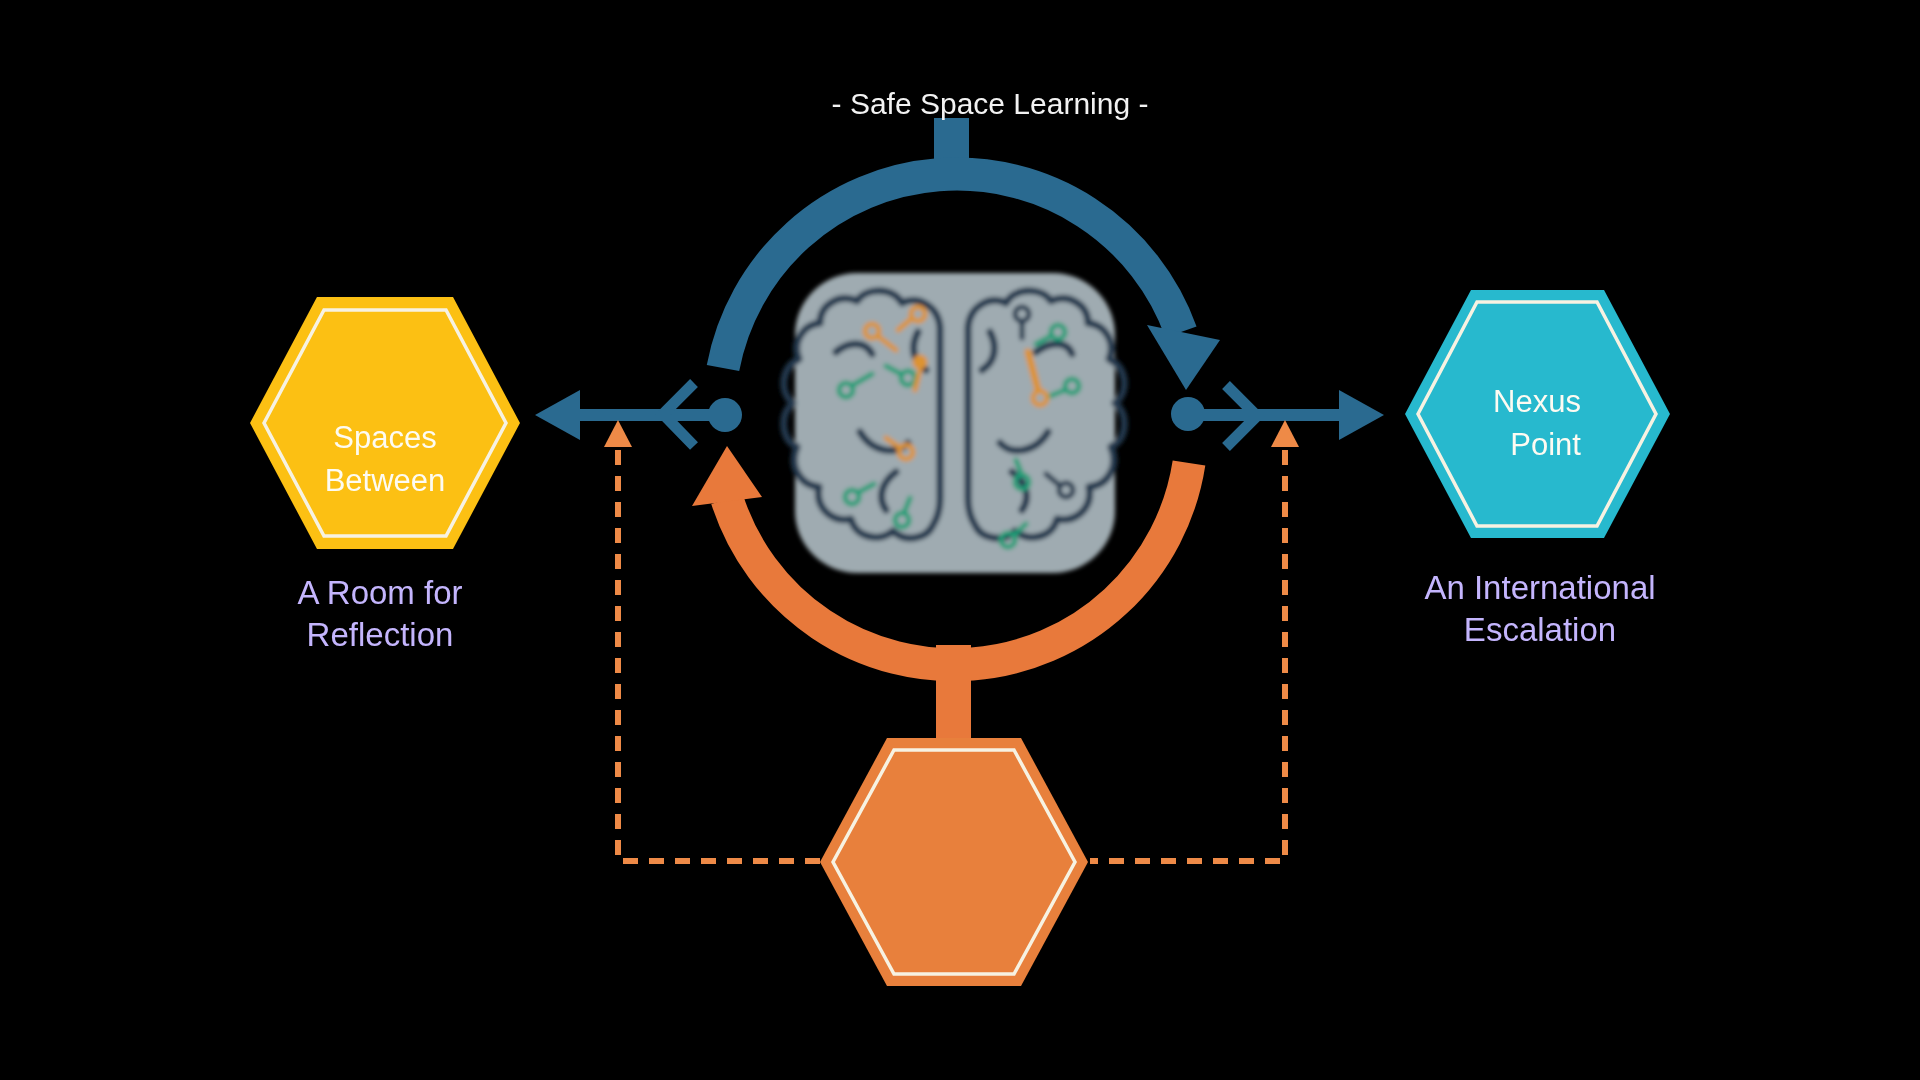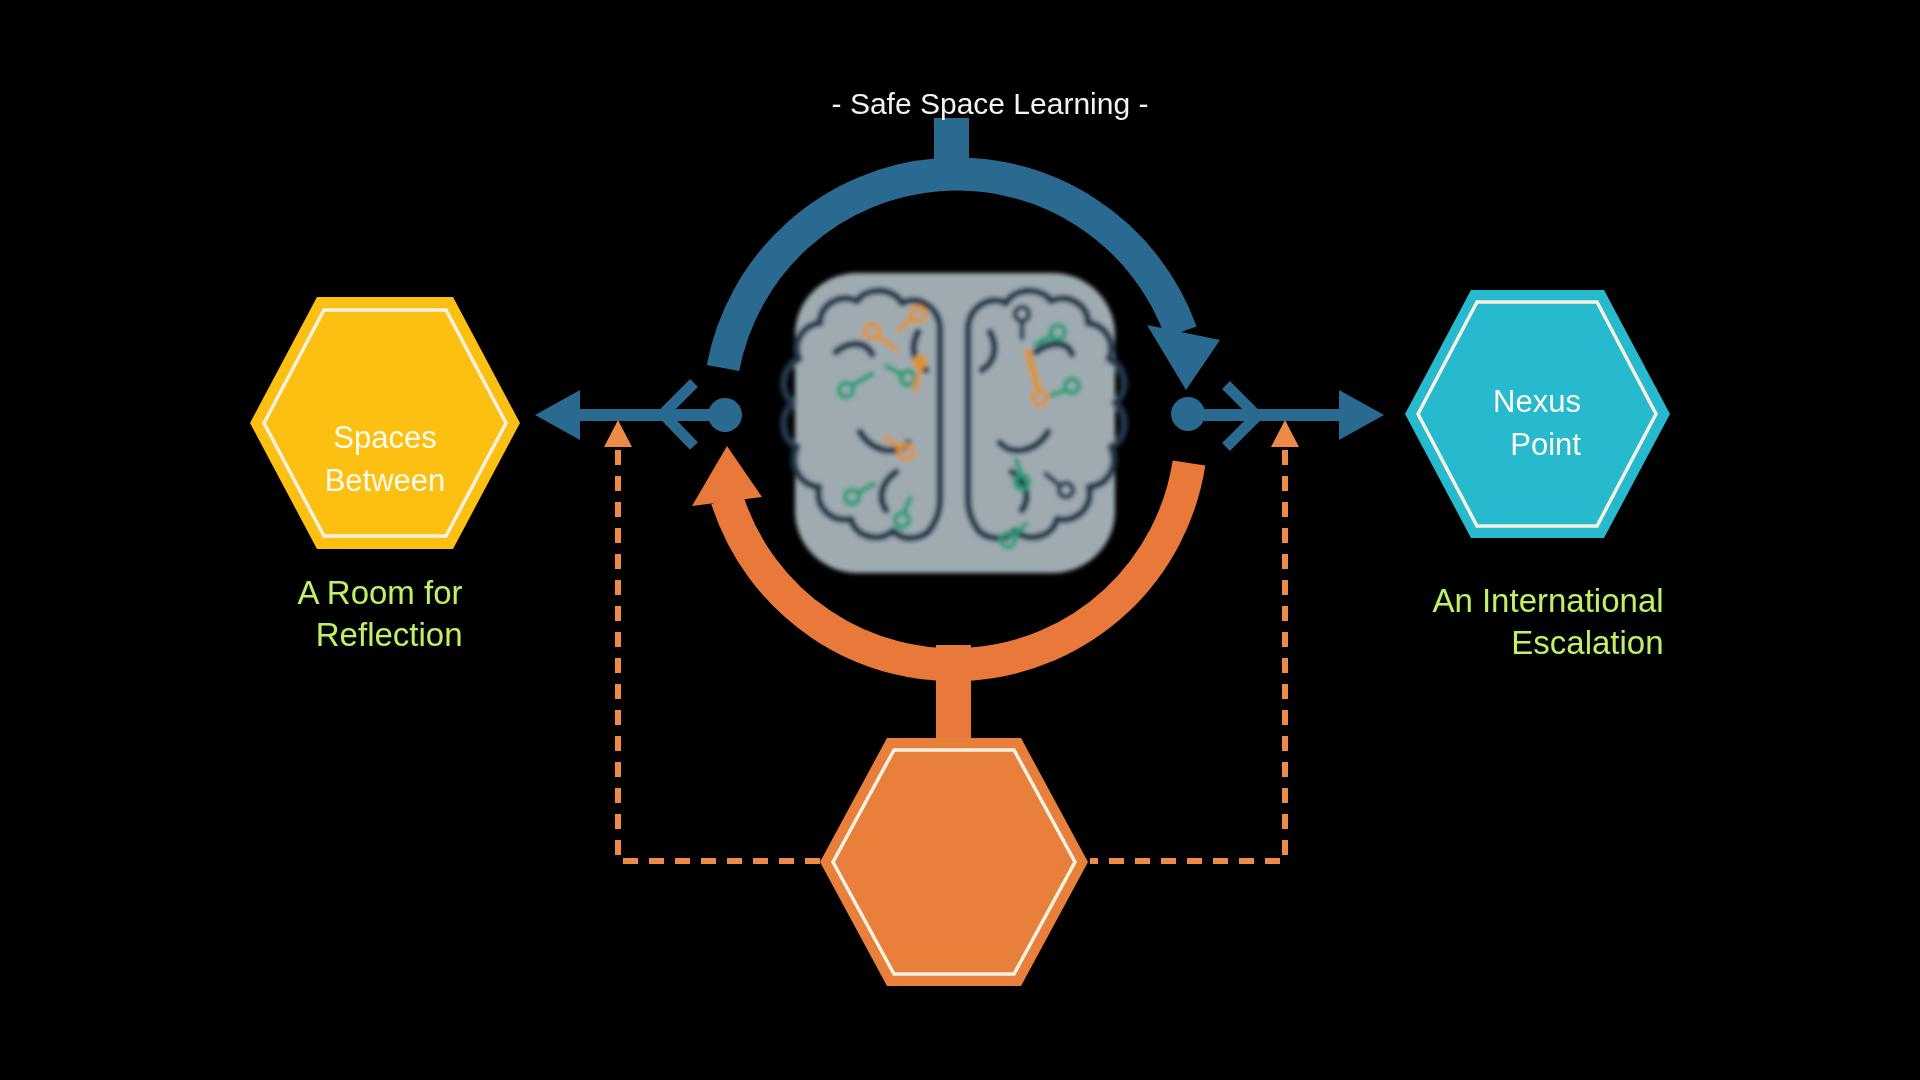--- a/index.html
+++ b/index.html
@@ -24,25 +24,25 @@
     margin-left:40px;
   }
   .hex-label{
     color:#FDFBF2;font-size:31px;line-height:1.38;
     text-align:center;white-space:pre-line;
   }
   .hex-label.left{left:385px;top:424px;margin-top:36px;}
   .hex-label.right{left:1537px;top:424px;text-align:right;}
   .hex-label.bottom{left:954px;top:863px;}
   .caption{
-    color:#bef264;font-size:33px;line-height:1.28;
-    text-align:right;white-space:pre-line;
+    color:#c4b5fd;font-size:33px;line-height:1.28;
+    text-align:center;white-space:pre-line;
   }
   .caption.left{left:380px;top:614px;}
-  .caption.right{left:1540px;top:622px;margin-left:8px;}
+  .caption.right{left:1540px;top:609px;}
   .caption.bottom{left:947px;top:1030px;white-space:nowrap;}
 </style>
 </head>
 <body>
 
 <div class="stage">
 
   <svg width="1920" height="1080" viewBox="0 0 1920 1080">
     <defs>
       <filter id="brainblur" x="-10%" y="-10%" width="120%" height="120%">

